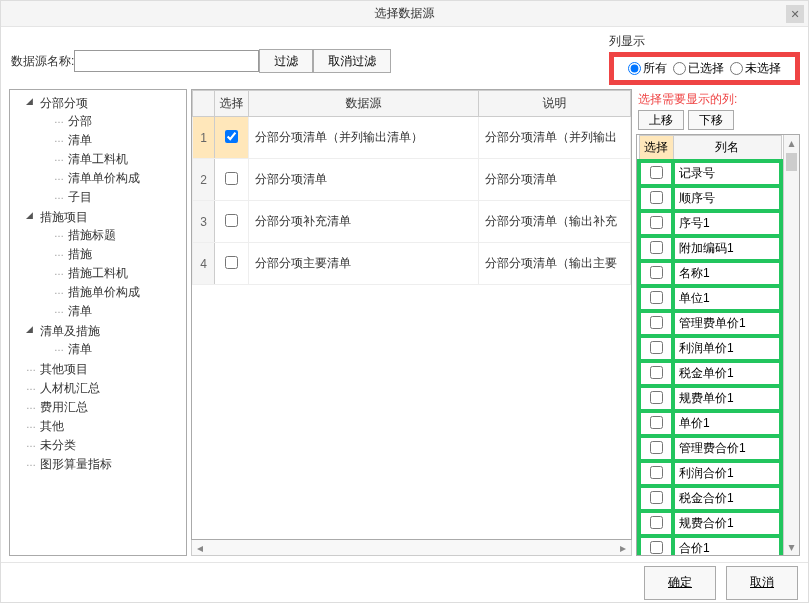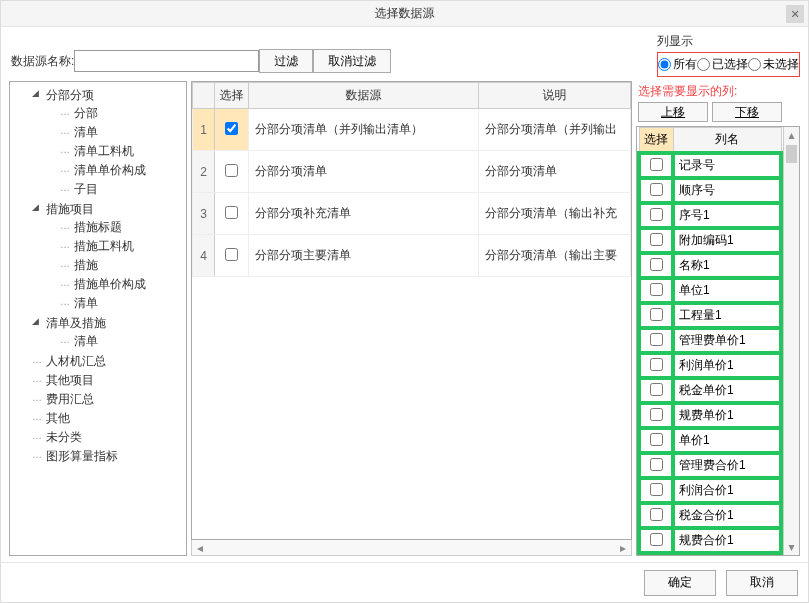--- a/index.html
+++ b/index.html
@@ -84,39 +84,40 @@
     font-family: inherit;
   }
   .col-display {
     margin-left: auto;
     padding: 0 0 4px 0;
   }
   .fieldset-label { color: #333; }
   .radio-row {
     display: flex;
     align-items: center;
-    border: 1px solid #ef4444;
-    padding: 3px 0;
+    gap: 6px;
+    border: 5px solid #ef4444;
+    padding: 3px 14px;
     margin-top: 2px;
   }
   .radio-row label { display: flex; align-items: center; gap: 2px; cursor: pointer; }
   input[type=radio] { margin: 0; cursor: pointer; }
   input[type=checkbox] { margin: 0; cursor: pointer; width: 13px; height: 13px; }
 
   .main-row {
     flex: 1;
     display: flex;
     gap: 4px;
     min-height: 0;
   }
   .tree-panel {
     width: 178px;
     border: 1px solid #aaa;
     overflow: auto;
-    padding: 4px 20px;
+    padding: 4px 14px;
   }
   .tree ul { list-style: none; padding-left: 14px; margin: 0; }
   .tree > ul { padding-left: 2px; }
   .tree li {
     position: relative;
     padding: 1px 0 1px 14px;
     white-space: nowrap;
     color: #333;
     cursor: pointer;
   }
@@ -197,21 +198,21 @@
   .grid-scroll-h .track { flex: 1; }
 
   .right-panel {
     width: 164px;
     display: flex;
     flex-direction: column;
     gap: 2px;
   }
   .right-label { color: #ef4444; padding: 2px 0 0 2px; }
   .move-btns { display: flex; gap: 4px; padding-left: 2px; margin-bottom: 2px;}
-  .move-btns .btn { padding: 0 22px; height: 20px; text-decoration: underline; }
+  .move-btns .btn { padding: 0 10px; height: 20px; }
   .cols-wrap {
     flex: 1;
     display: flex;
     border: 1px solid #aaa;
     min-height: 0;
   }
   .cols-table-wrap {
     flex: 1;
     overflow: hidden;
     min-width: 0;
@@ -263,21 +264,21 @@
 
   .footer {
     height: 40px;
     display: flex;
     align-items: center;
     justify-content: flex-end;
     gap: 10px;
     padding: 0 10px;
     border-top: 1px solid #e5e5e5;
   }
-  .footer .btn { width: 72px; height: 26px; }
+  .footer .btn { width: 72px; height: 34px; text-decoration: underline; }
 </style>
 </head>
 <body>
 
 <div class="dialog">
 
   <div class="title-bar">
     <span class="title-text">选择数据源</span>
     <span class="close-btn">✕</span>
   </div>
@@ -317,30 +318,30 @@
             <ul>
               <li class="collapsible"><span>分部分项</span><ul>
                   <li><span>分部</span></li>
                   <li><span>清单</span></li>
                   <li><span>清单工料机</span></li>
                   <li><span>清单单价构成</span></li>
                   <li><span>子目</span></li>
                 </ul></li>
               <li class="collapsible"><span>措施项目</span><ul>
                   <li><span>措施标题</span></li>
+                  <li><span>措施</span></li>
                   <li><span>措施工料机</span></li>
-                  <li><span>措施</span></li>
                   <li><span>措施单价构成</span></li>
                   <li><span>清单</span></li>
                 </ul></li>
               <li class="collapsible"><span>清单及措施</span><ul>
                   <li><span>清单</span></li>
                 </ul></li>
+              <li><span>其他项目</span></li>
               <li><span>人材机汇总</span></li>
-              <li><span>其他项目</span></li>
               <li><span>费用汇总</span></li>
               <li><span>其他</span></li>
               <li><span>未分类</span></li>
               <li><span>图形算量指标</span></li>
             </ul>
           </div>
       </div>
 
       <div class="grid-panel">
         <div class="grid-wrap">
@@ -423,24 +424,20 @@
                   <tr>
                     <td class="selcell"><input type="checkbox" style=""></td>
                     <td>名称1</td>
                   </tr>
                   <tr>
                     <td class="selcell"><input type="checkbox" style=""></td>
                     <td>单位1</td>
                   </tr>
                   <tr>
                     <td class="selcell"><input type="checkbox" style=""></td>
-                    <td>工程量1</td>
-                  </tr>
-                  <tr>
-                    <td class="selcell"><input type="checkbox" style=""></td>
                     <td>管理费单价1</td>
                   </tr>
                   <tr>
                     <td class="selcell"><input type="checkbox" style=""></td>
                     <td>利润单价1</td>
                   </tr>
                   <tr>
                     <td class="selcell"><input type="checkbox" style=""></td>
                     <td>税金单价1</td>
                   </tr>

